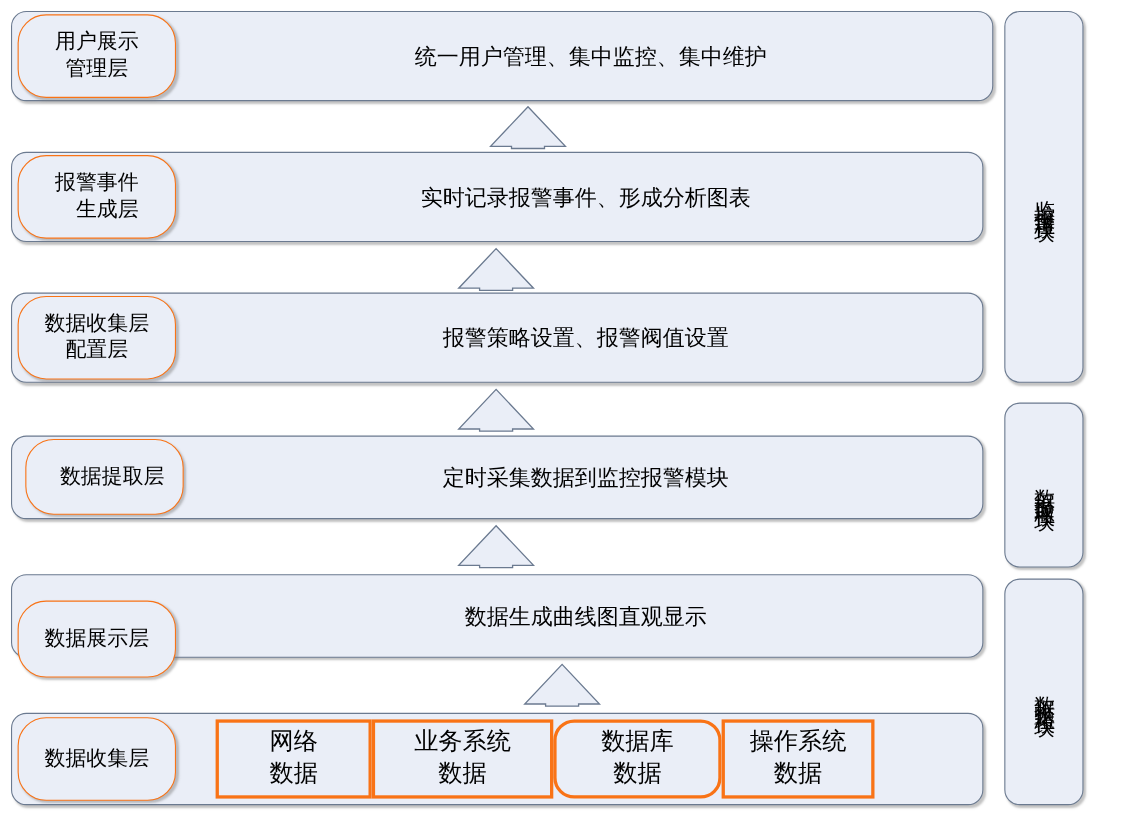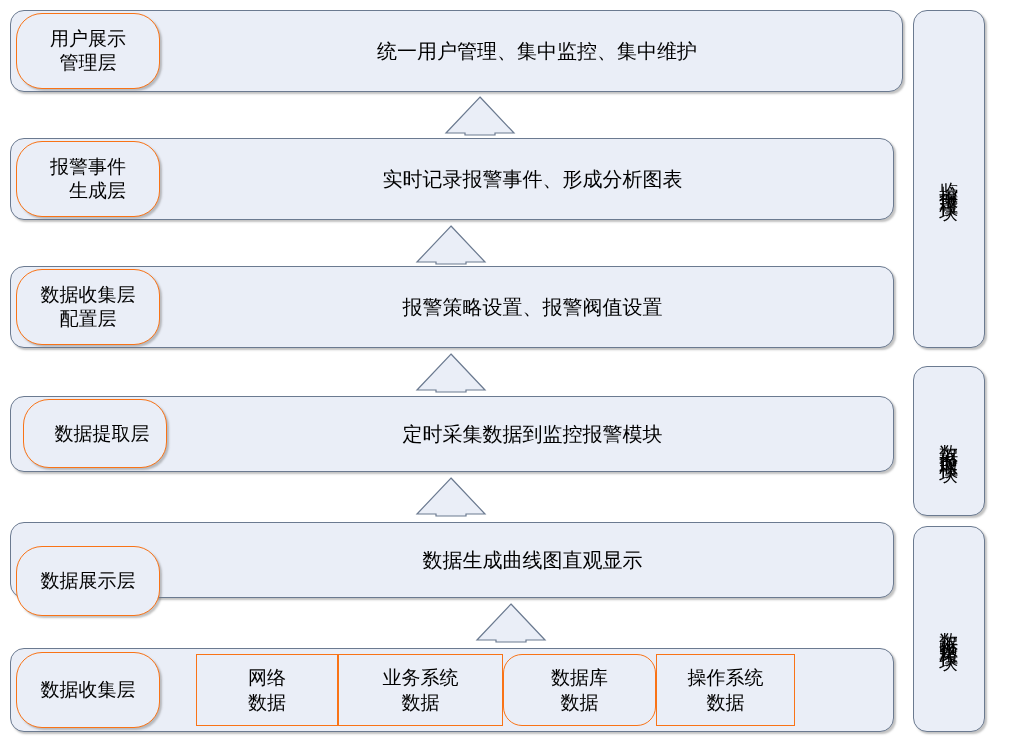--- a/index.html
+++ b/index.html
@@ -67,27 +67,27 @@
     font-size: 19px;
     line-height: 1.45;
     writing-mode: vertical-rl;
     letter-spacing: 4px;
     box-shadow: 2px 2px 2px rgba(120,120,120,0.45);
   }
   .src-box {
     position: absolute;
     box-sizing: border-box;
     background: #eaeef7;
-    border: 1px solid #f97316;
+    border: 3px solid #f97316;
     display: flex;
     align-items: center;
     justify-content: center;
     text-align: center;
     color: #000;
-    font-size: 19px;
+    font-size: 22px;
     line-height: 1.3;
     white-space: pre-line;
   }
   .arrow {
     position: absolute;
   }
   .arrow svg { display: block; }
 </style>
 </head>
 <body>

